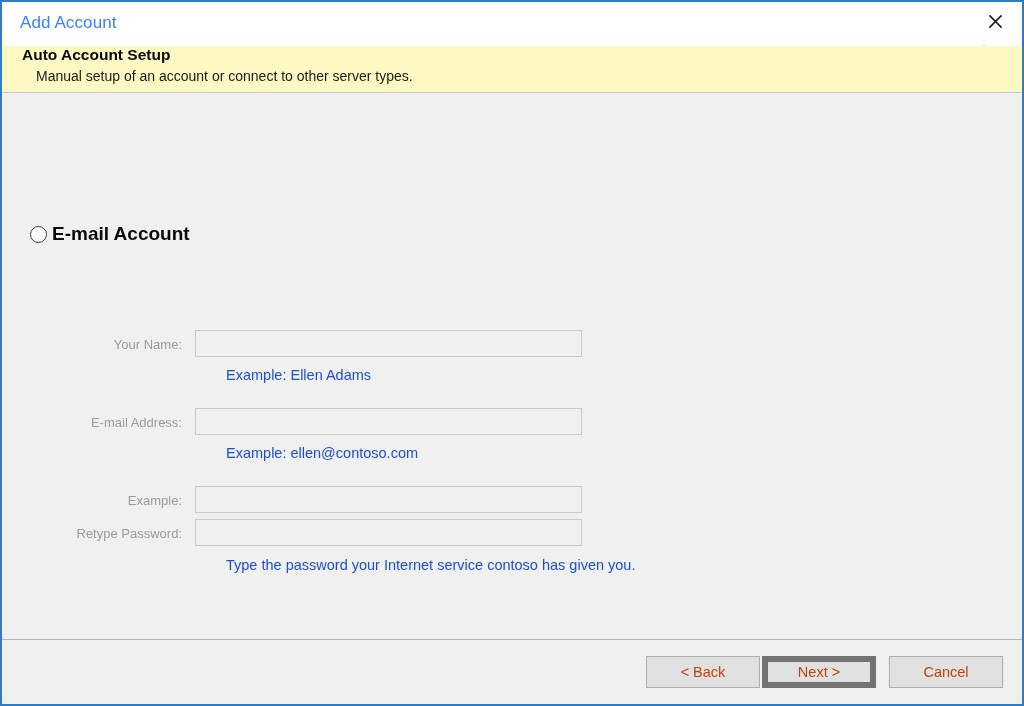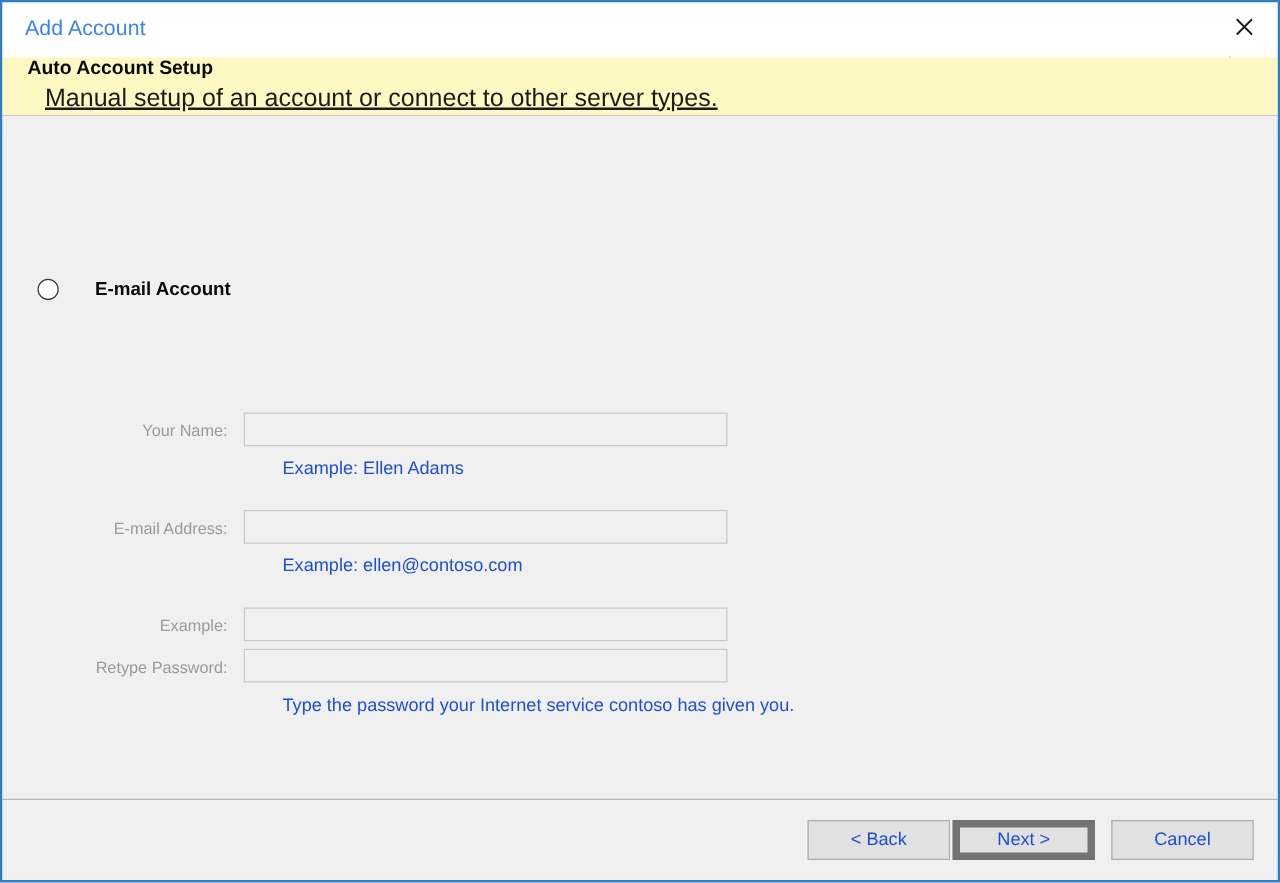--- a/index.html
+++ b/index.html
@@ -82,24 +82,23 @@
     top: 0px;
     font-size: 15.5px;
     font-weight: bold;
     color: #0a0a0a;
     white-space: nowrap;
   }
   .header-sub {
     position: absolute;
     left: 34px;
     top: 22px;
-    font-size: 20px;
+    font-size: 14px;
     color: #1b1b1b;
     white-space: nowrap;
-    text-decoration: underline;
   }
 
   
   .body {
     position: relative;
     flex: 1 1 auto;
     background: #f0f0f0;
   }
 
   
@@ -124,22 +123,22 @@
   }
   .radio.checked::after {
     content: "";
     position: absolute;
     left: 3.2px; top: 3.2px;
     width: 8.2px; height: 8.2px;
     border-radius: 50%;
     background: #1a1a1a;
   }
   .radio-label {
-    margin-left: 29px;
-    font-size: 15px;
+    margin-left: 5px;
+    font-size: 19px;
     font-weight: bold;
     color: #0a0a0a;
     white-space: nowrap;
   }
 
   
   .form { position: absolute; left: 0; top: 0; width: 100%; }
 
   .field-label {
     position: absolute;
@@ -189,21 +188,21 @@
   }
   .btn {
     position: absolute;
     top: 16px;
     height: 32px;
     width: 114px;
     background: #e1e1e1;
     border: 1px solid #adadad;
     font-family: "Liberation Sans", sans-serif;
     font-size: 14.5px;
-    color: #1d4ed8;
+    color: #c2410c;
     display: flex;
     align-items: center;
     justify-content: center;
     cursor: pointer;
     padding: 0;
   }
   .btn-back   { left: 644px; }
   .btn-next   { left: 760px; border: 6px solid #737373; }
   .btn-cancel { left: 887px; }
 </style>

